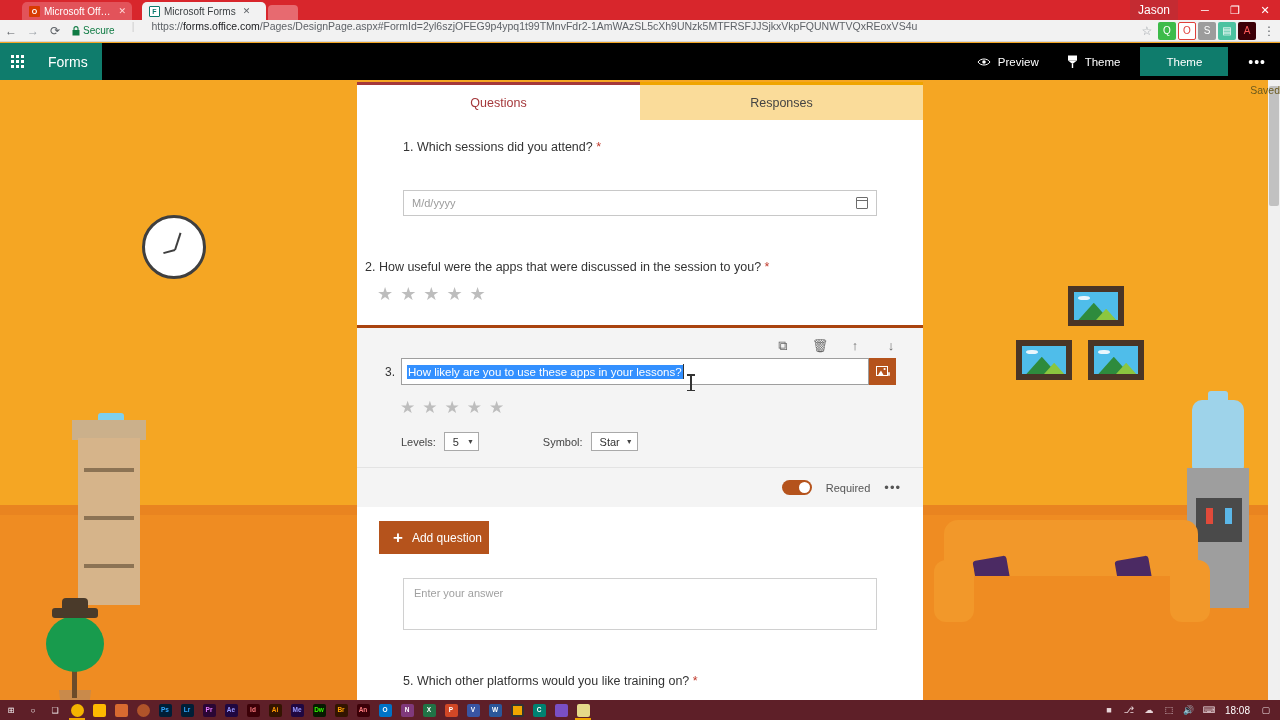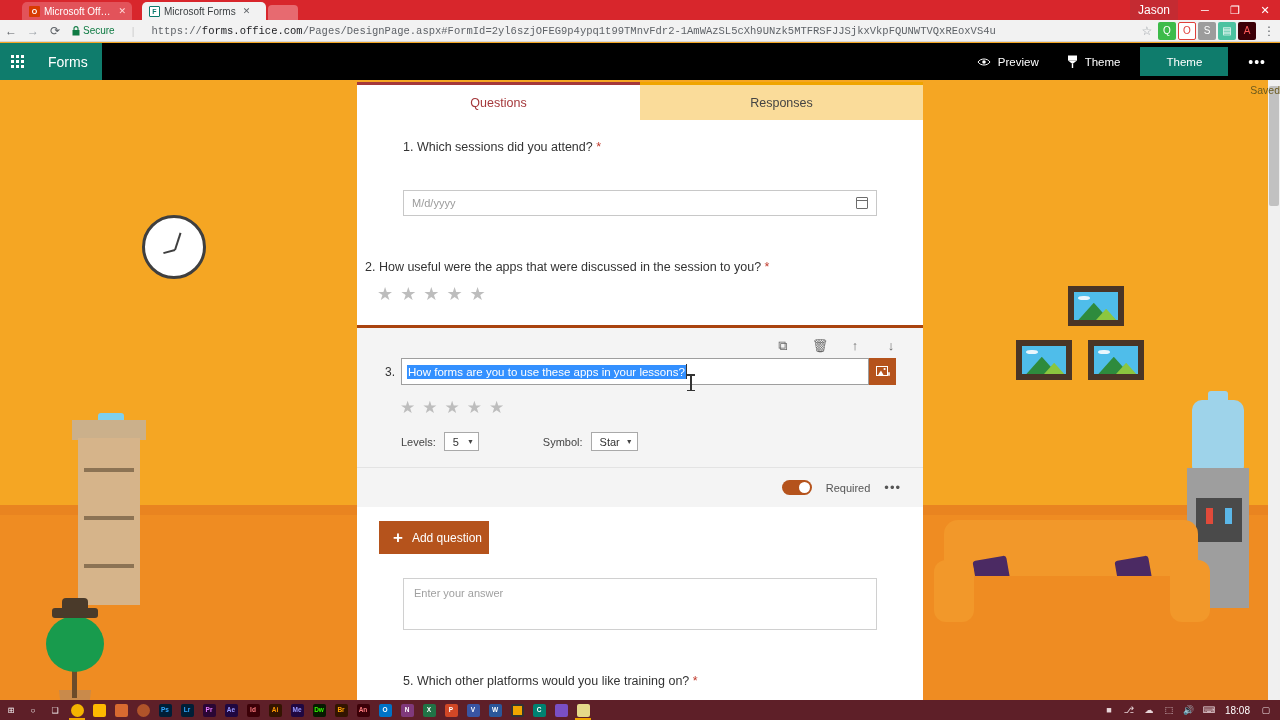--- a/index.html
+++ b/index.html
@@ -45,26 +45,26 @@
 
   .omnibar {
     position:absolute; left:0; top:20px; width:1280px; height:22px;
     background:#f2f2f2; display:flex; align-items:center; gap:0;
     border-bottom:1px solid #d6d6d6;
   }
   .navbtn { width:22px; height:22px; display:flex; align-items:center; justify-content:center;
             color:#9aa0a6; font-size:12px; }
   .navbtn.on { color:#5f6368; }
   .urlfield {
-    flex:1; height:22px; display:flex; align-items:center; gap:14px;
+    flex:1; height:22px; display:flex; gap:14px;
     font-size:10.5px; color:#444; padding-left:6px; overflow:hidden; white-space:nowrap;
   }
   .secure { color:#0f7b43; display:flex; align-items:center; gap:3px; font-size:10px; }
   .urlsep { color:#ccc; margin:0 3px; }
-  .urltext { color:#5f6368; overflow:hidden; text-overflow:ellipsis;font-family:Liberation Mono, monospace; }
+  .urltext { color:#5f6368; overflow:hidden; text-overflow:ellipsis; }
   .urltext b { color:#202124; font-weight:normal; }
   .ext { width:18px; height:18px; display:flex; align-items:center; justify-content:center;
          font-size:10px; border-radius:2px; margin-right:2px; color:#fff; }
 
   
   .appbar {
     position:absolute; left:0; top:43px; width:1280px; height:37px;
     background:#000; display:flex; align-items:center;
   }
   .waffle { width:34px; height:37px; background:#0f7c6c; display:flex; align-items:center; justify-content:center; }
@@ -327,21 +327,21 @@
       <div class="card-actions">
         <span class="actbtn">⧉</span>
         <span class="actbtn">🗑</span>
         <span class="actbtn">↑</span>
         <span class="actbtn">↓</span>
       </div>
 
       <div class="qrow">
         <span class="qnum">3.</span>
         <div class="qinput">
-          <span class="selected-text">How forms are you to use these apps in your lessons?</span>
+          <span class="selected-text">How likely are you to use these apps in your lessons?</span>
           <span class="caret"></span>
         </div>
         <div class="imgbtn">
           <svg width="14" height="12" viewBox="0 0 14 12">
             <rect x="0.5" y="0.5" width="11" height="9" fill="none" stroke="#fff" stroke-width="1"></rect>
             <polygon points="2,9 5,4.5 7.5,9" fill="#fff"></polygon>
             <circle cx="8.6" cy="3" r="1.1" fill="#fff"></circle>
             <path d="M11 8 h4 M13 6 v4" stroke="#fff" stroke-width="1.2" fill="none"></path>
           </svg>
         </div>

